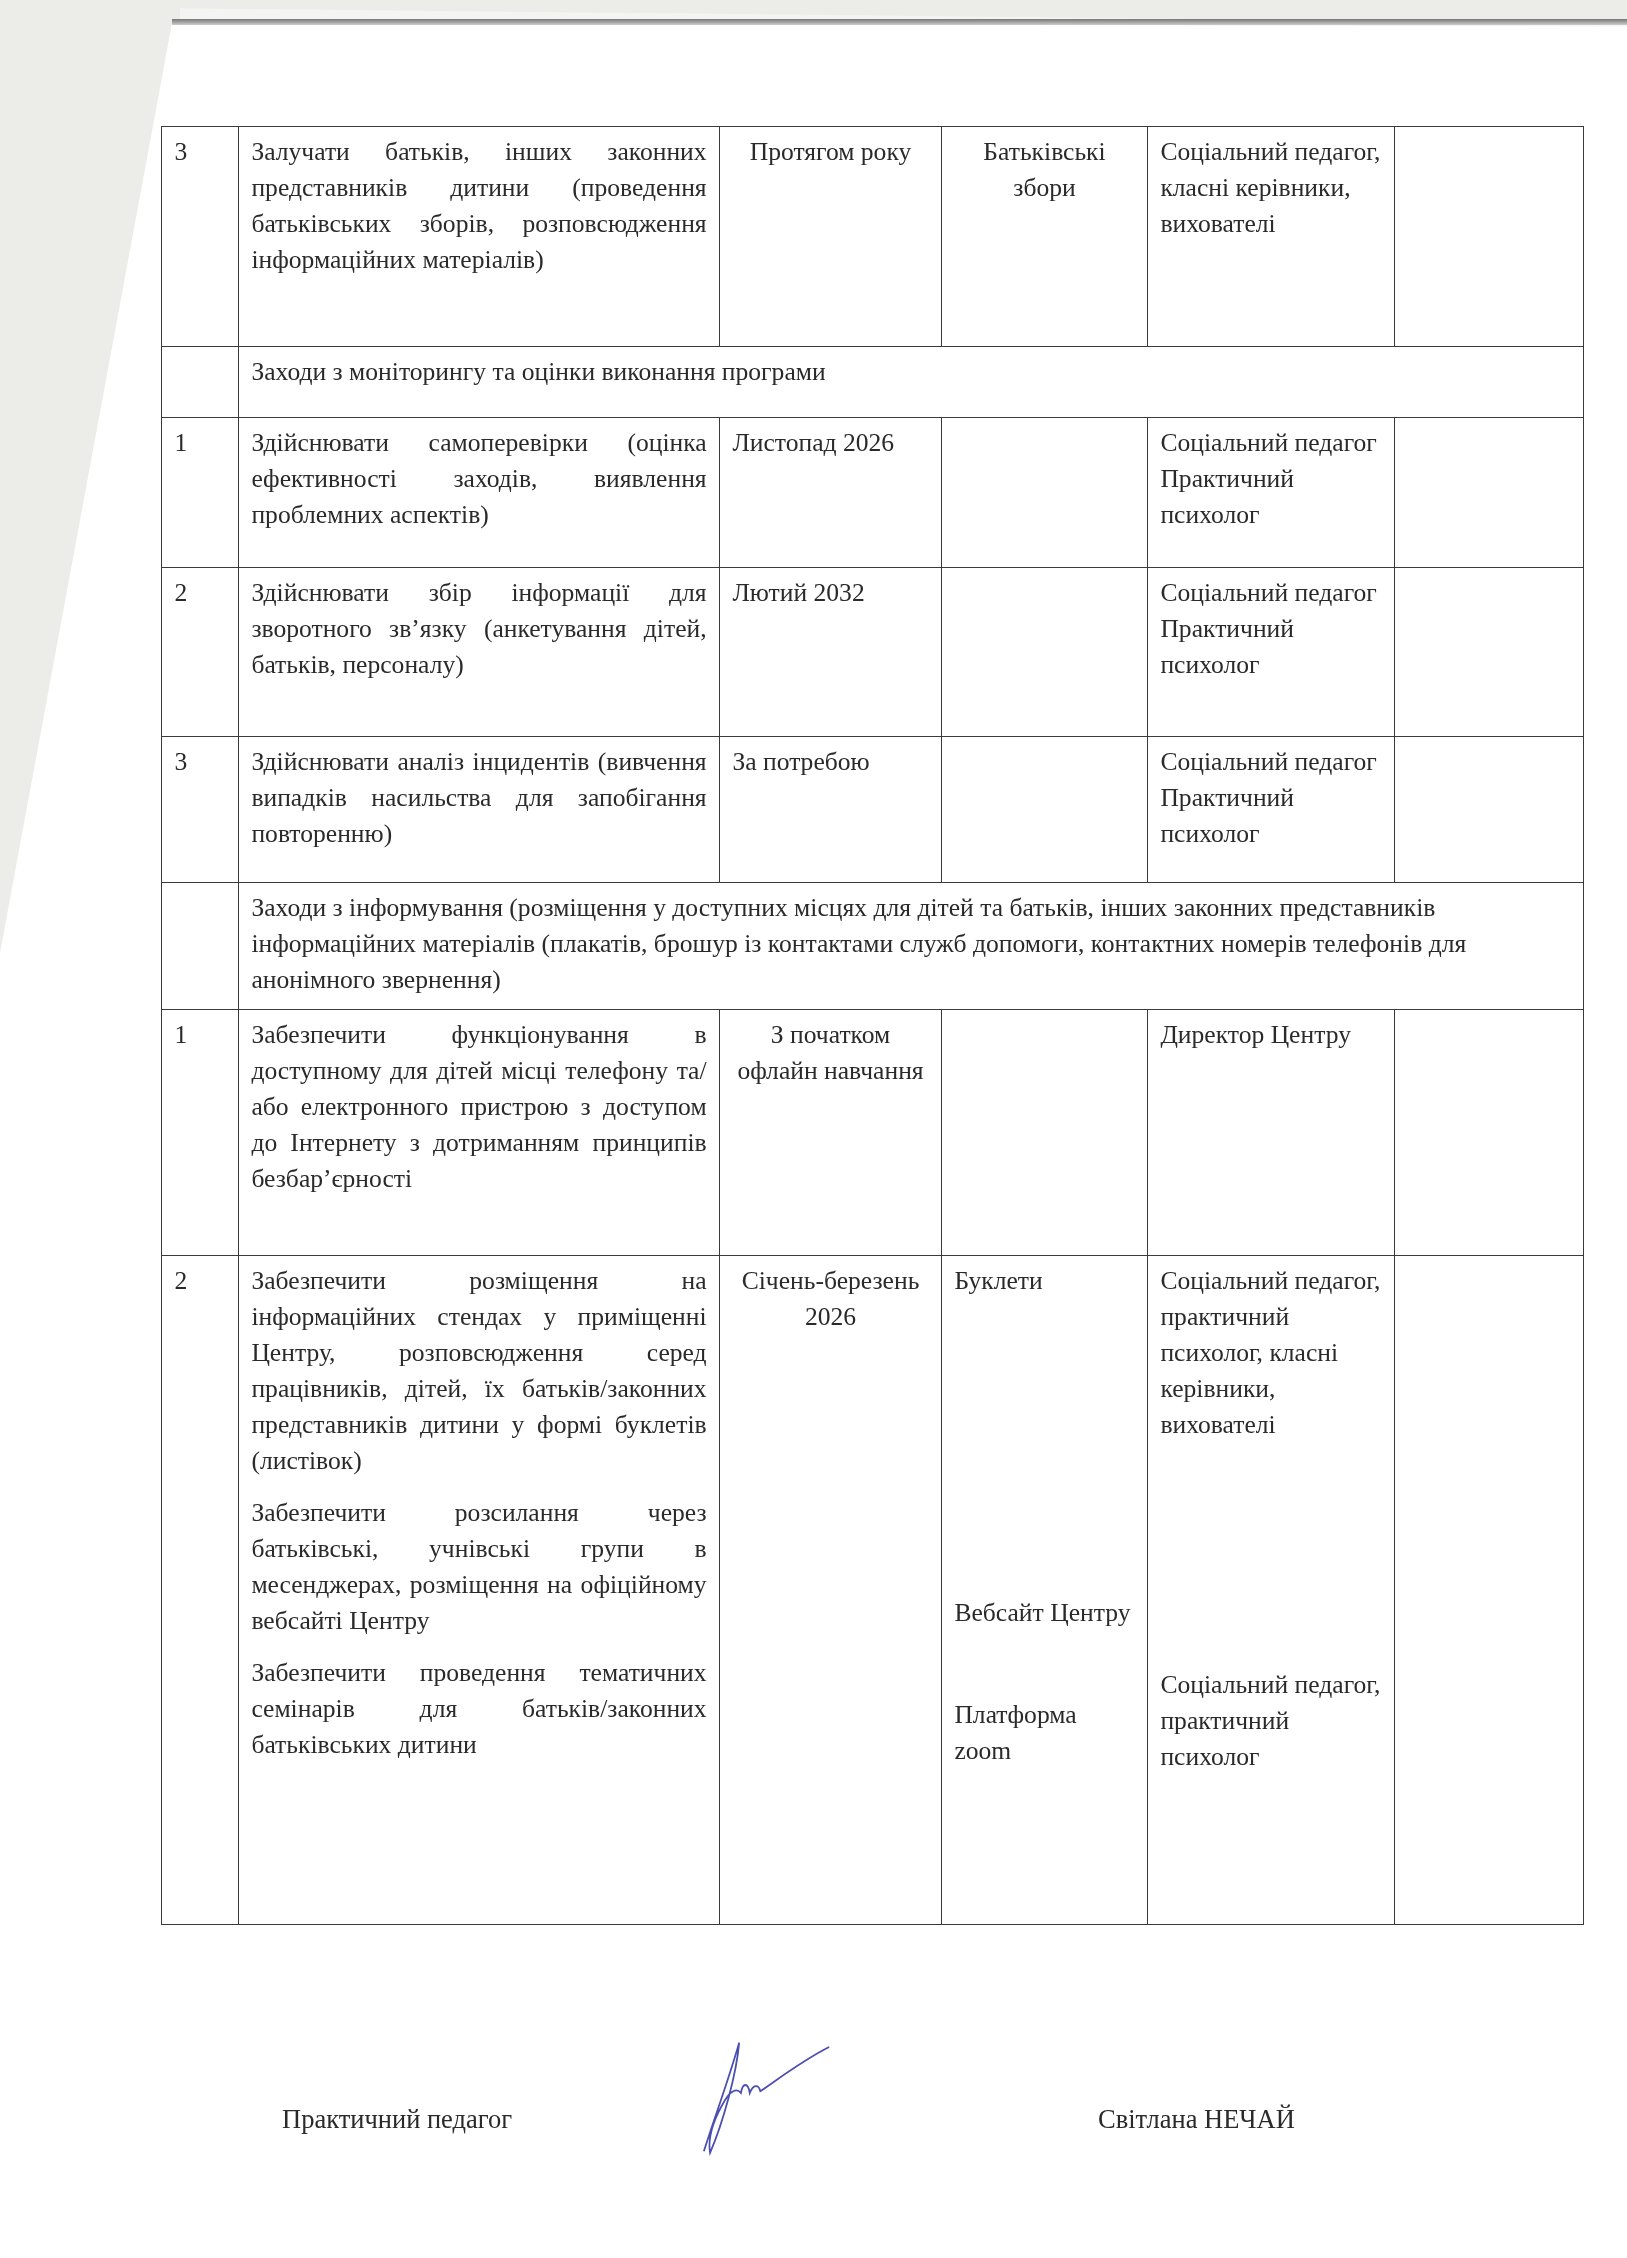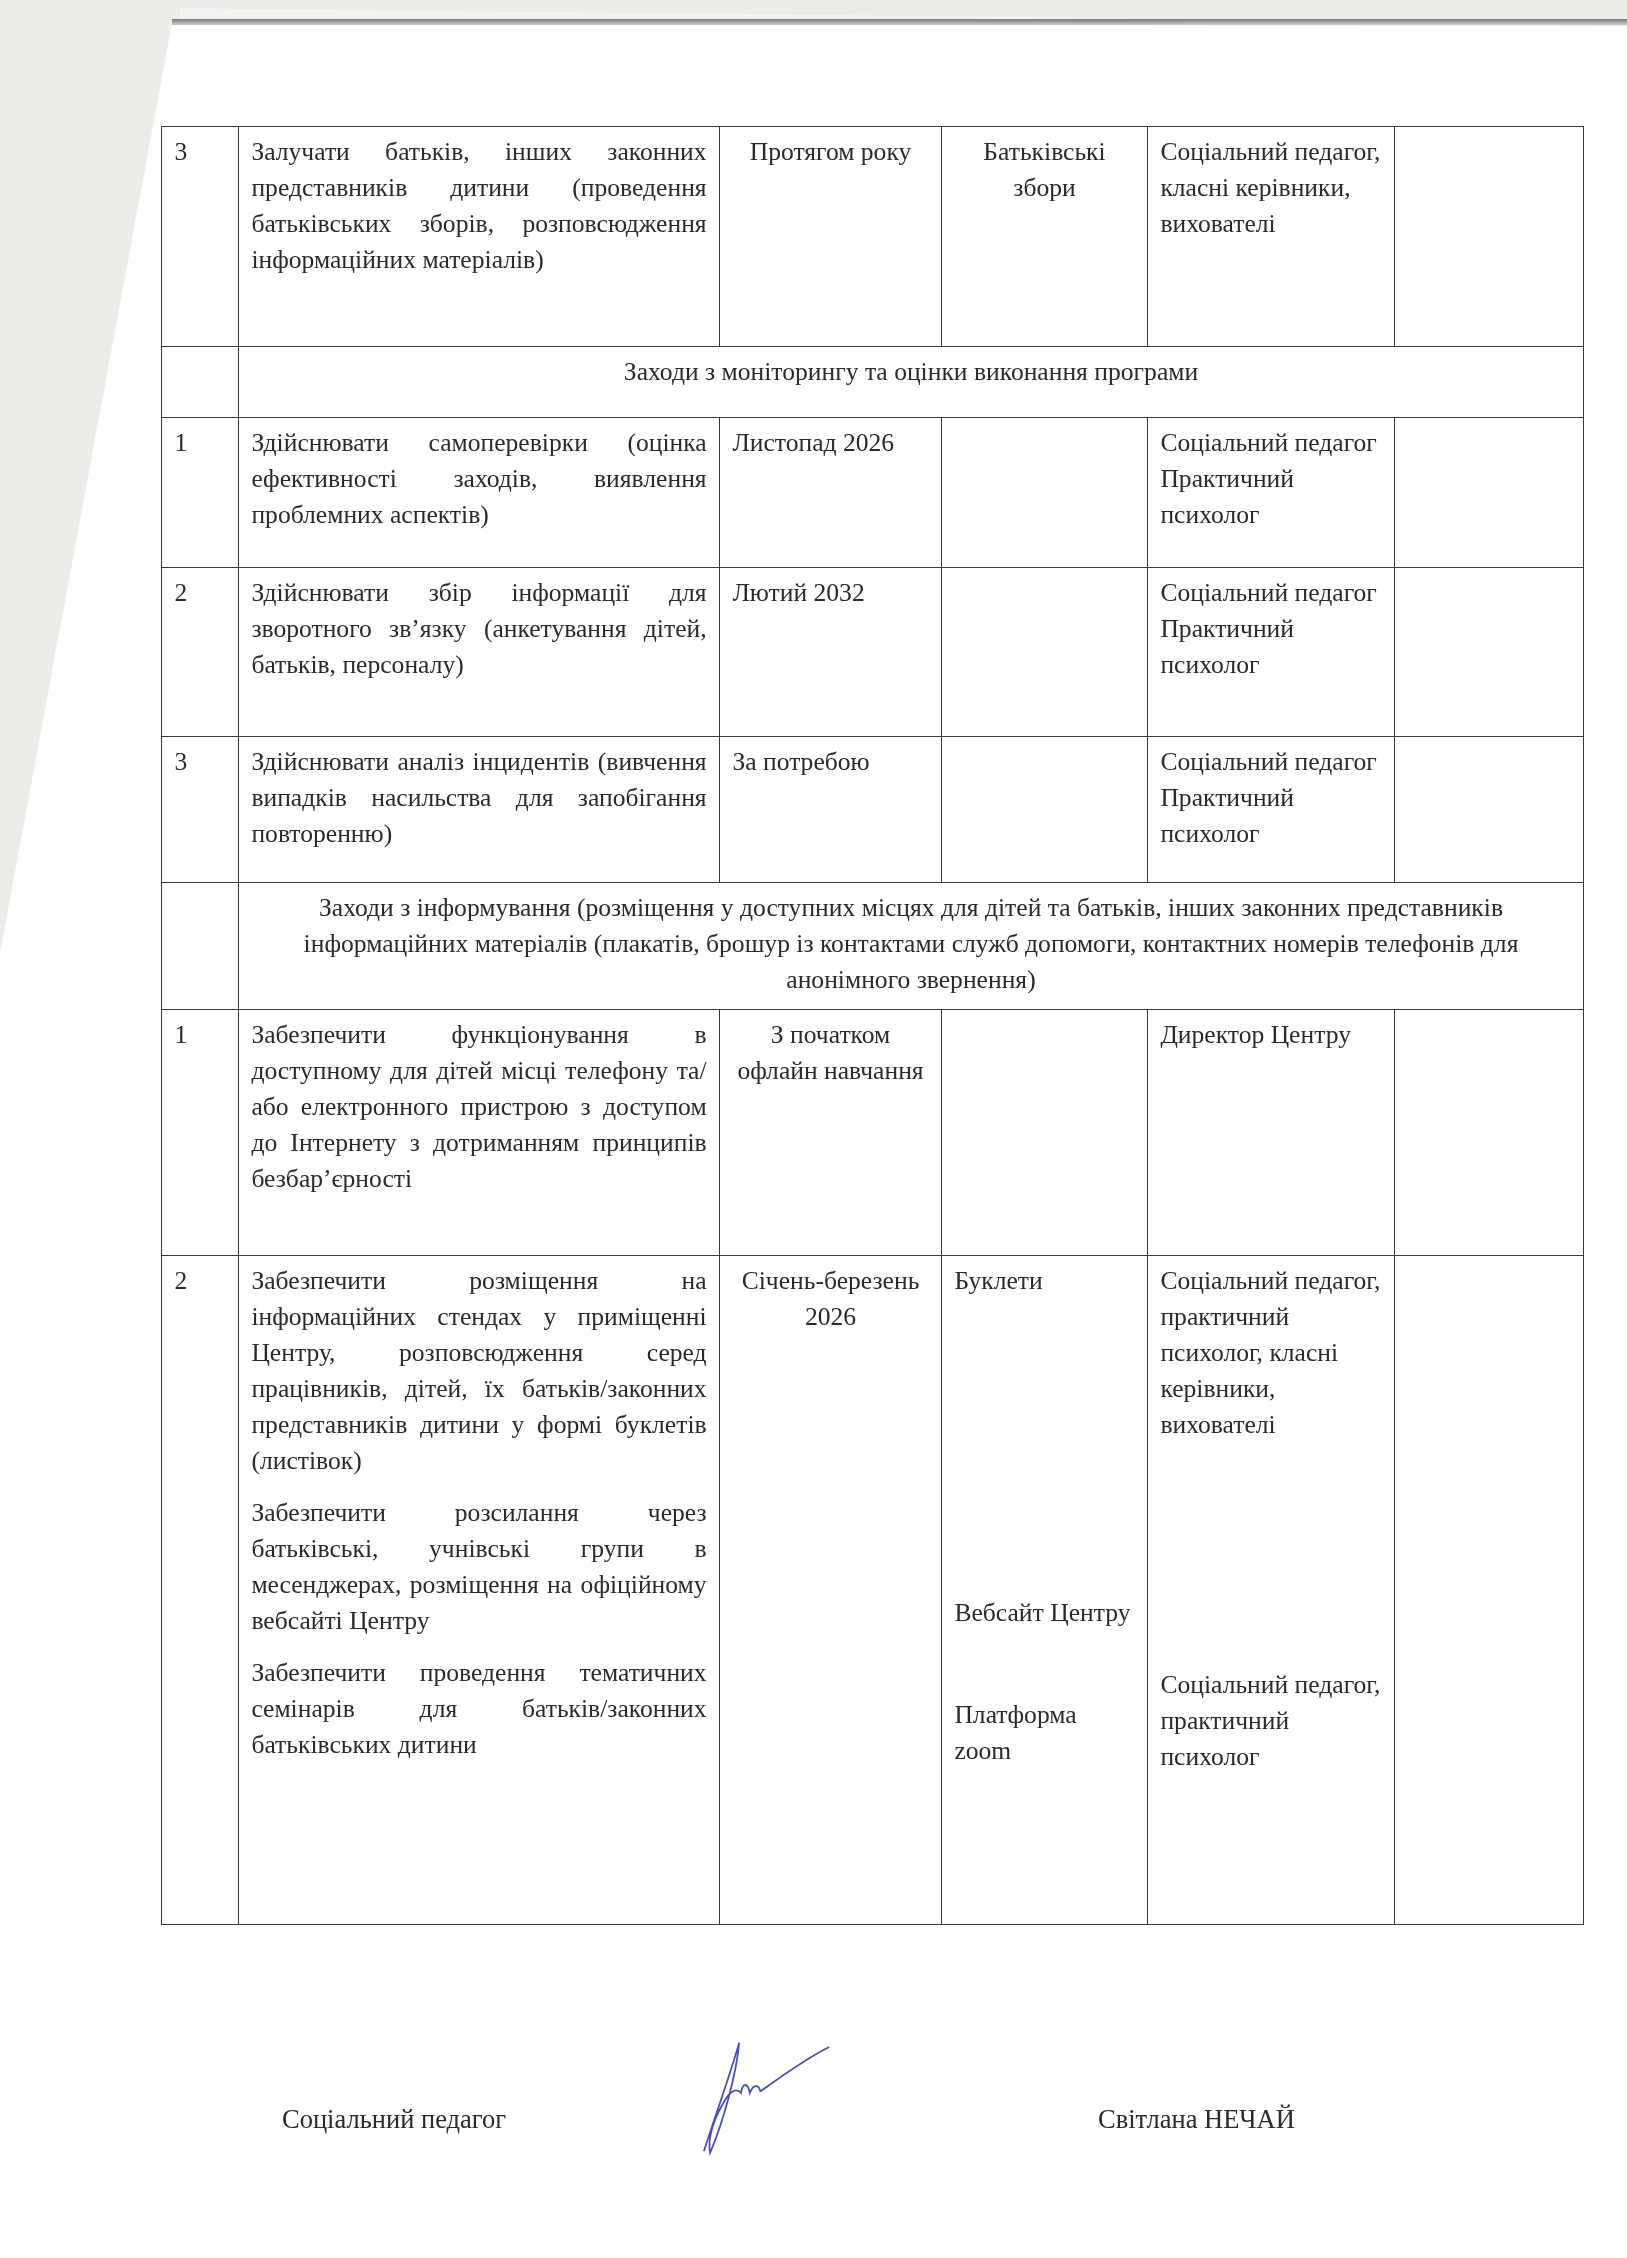--- a/index.html
+++ b/index.html
@@ -29,21 +29,21 @@
     font-size: 25.6px; line-height: 36px;
   }
   table.plan td {
     border: 1.8px solid #3a3a3a;
     vertical-align: top;
     padding: 7px 12.4px 8.8px 12.4px;
   }
   td.num { padding-left: 10.6px; }
   td.activity { text-align: justify; }
   td.center { text-align: center; }
-  td.section { text-align: center; padding-top: 8.8px; }
+  td.section { text-align: left; padding-top: 8.8px; }
   .sub { margin-top: 16px; }
   .footer {
     position: absolute; top: 2104px; font-size: 26.5px;
   }
   .signature { position: absolute; left: 688px; top: 2038px; }
 </style>
 </head>
 <body>
 
 <div class="paper-back"></div>
@@ -132,21 +132,21 @@
       </td>
       <td>
         <div>Соціальний педагог, практичний психолог, класні керівники, вихователі</div>
         <div style="margin-top:224px">Соціальний педагог, практичний психолог</div>
       </td>
       <td></td>
     </tr>
   </tbody>
 </table>
 
-<div class="footer" style="left:282px">Соціальний педагог</div>
+<div class="footer" style="left:282px">Практичний педагог</div>
 
 <div class="signature">
   <svg width="150" height="124" viewBox="0 0 170 140">
     <path id="sig" d="M18 128 C 30 90, 45 50, 58 5 C 55 40, 40 95, 25 130 C 22 112, 30 90, 42 70 C 48 60, 55 56, 60 62 C 62 50, 68 50, 70 62 C 74 52, 80 52, 82 60 C 100 48, 130 25, 160 10" fill="none" stroke-width="2" stroke="#4a4fb0"></path>
   </svg>
 </div>
 
 <div class="footer" style="left:1098px">Світлана НЕЧАЙ</div>
 
 

